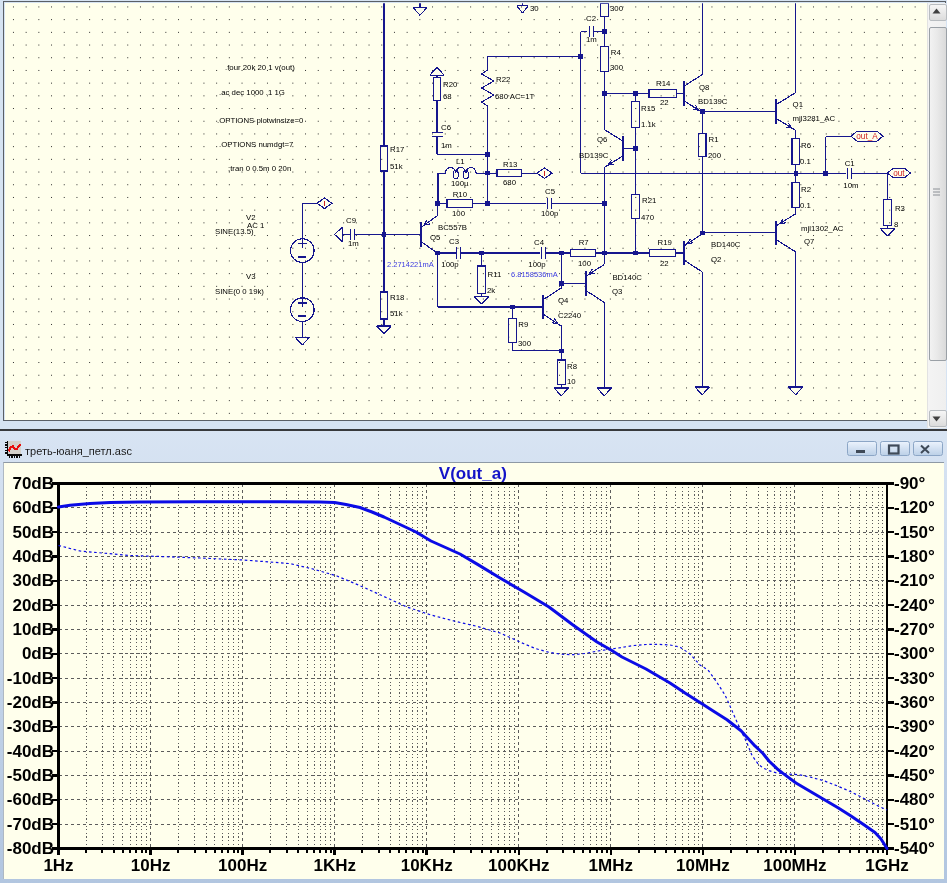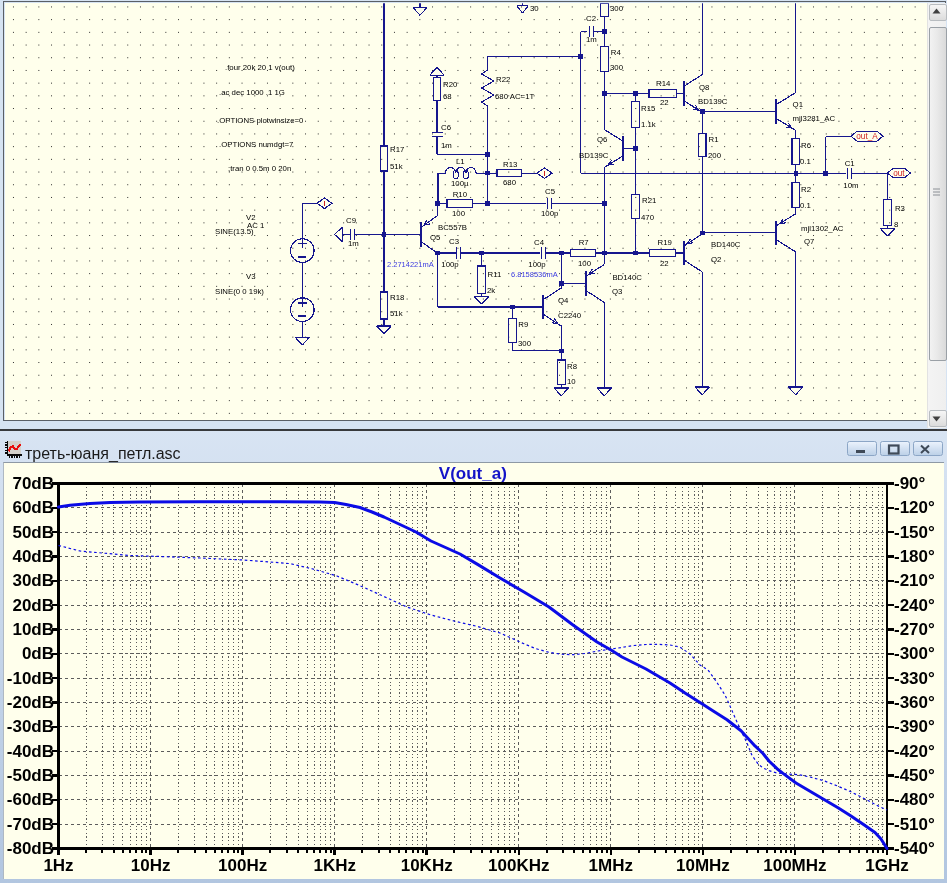--- a/index.html
+++ b/index.html
@@ -10,21 +10,21 @@
 #schbg { position:absolute; left:4.8px; top:3.2px; width:922.2px; height:417px; background:#FFFFEC; }
 #vsb { position:absolute; left:927px; top:3.2px; width:19px; height:424.8px;
        background:linear-gradient(90deg,#F4F4F4,#EFEFEF); border-left:1px solid #E2E2E2;}
 .sbbtn { position:absolute; left:0.5px; width:18px; height:17px; background:linear-gradient(180deg,#F6F6F6,#DCDCDC);
          border:1px solid #B8BCC0; border-radius:2px; }
 #sbthumb { position:absolute; left:0.5px; top:24px; width:18px; height:334px;
     background:linear-gradient(90deg,#F2F2F2,#E9E9E9 45%,#DADADA); border:1px solid #9AA0A6; border-radius:2px; }
 #plotwin { position:absolute; left:0; top:429px; width:947px; height:454px;
    background:linear-gradient(180deg,#D8E4F3 0%,#C6D6EA 45%,#B2C6E0 100%); }
 #plotwin .topline { position:absolute; left:0; top:0; width:947px; height:1.8px; background:#37393C; }
-#ptitle { position:absolute; left:25px; top:444.5px; font-size:16px; color:#1A1A1A; }
+#ptitle { position:absolute; left:25px; top:444.5px; font-size:11px; color:#1A1A1A; }
 .wbtn { position:absolute; top:440.5px; height:15.8px; width:30px;
    background:linear-gradient(180deg,#EAF2FC 0%,#D3E1F2 50%,#BDD1E8 100%);
    border:1px solid #8CA6C6; border-radius:2.5px; }
 #pcontent { position:absolute; left:2.5px; top:461.5px; width:941.5px; height:417.5px;
    background:#FFFFEC; border-top:1px solid #8E99A5; border-left:1px solid #AEB8C2; }
 svg.lay { position:absolute; left:0; top:0; }
 </style></head>
 <body>
 <div id="page">
   <div id="schwin">

